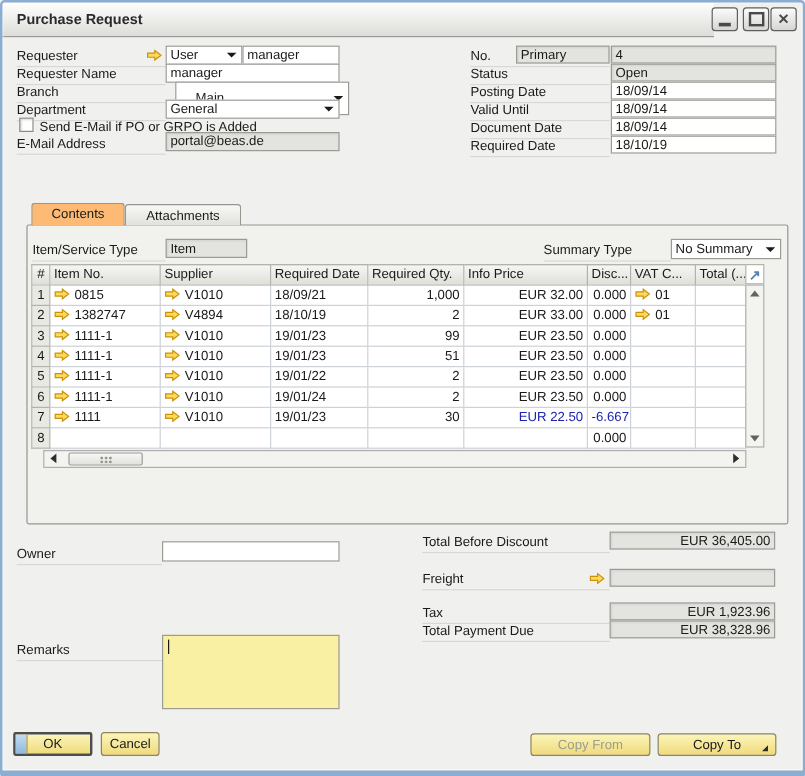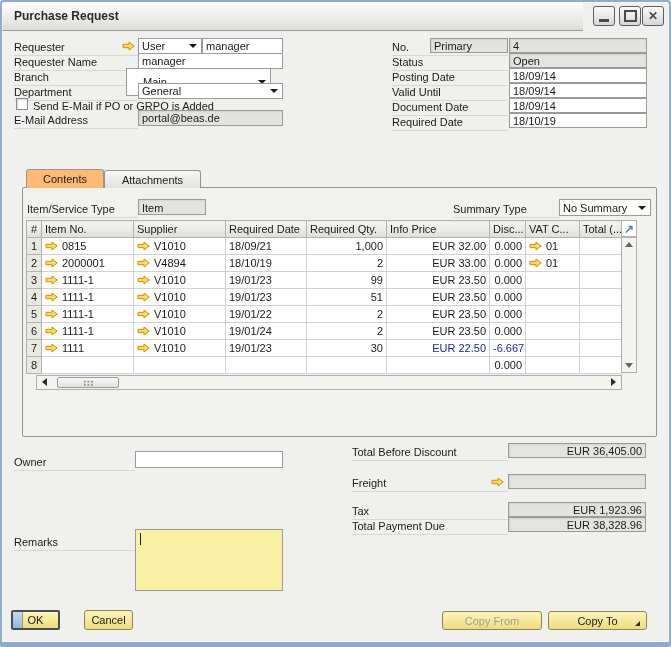--- a/index.html
+++ b/index.html
@@ -1,19 +1,19 @@
 <!DOCTYPE html>
 <html><head>
 <meta charset="utf-8">
 <style>
   html,body{margin:0;padding:0;background:#fff;}
   body{font-family:"Liberation Sans",sans-serif;}
   .window{position:relative;width:671px;height:647px;background:#f0f0ee;font-size:11px;color:#1a1a1a;overflow:hidden;}
   .frame{position:absolute;inset:0;border:2px solid #8cadd2;border-bottom-width:5px;border-radius:4px 4px 2px 2px;box-shadow:inset 0 0 0 1px rgba(255,255,255,.5);pointer-events:none;z-index:60;}
-  .titlebar{position:absolute;left:2px;top:2px;width:581px;height:28px;background:linear-gradient(#fefefd,#ececea 55%,#dcdcd8);border-bottom:1px solid #9a9a96;}
+  .titlebar{position:absolute;left:2px;top:2px;width:581px;height:28px;background:linear-gradient(#fefefd,#ececea 55%,#dcdcd8);border-bottom:1px solid #9a9a96;padding-left:12px;}
   .title{position:absolute;left:12px;top:7px;font-size:12px;font-weight:700;color:#2a2a2a;}
   .winbtn{position:absolute;top:6px;width:22px;height:20px;box-sizing:border-box;border:1px solid #5f5f5f;border-radius:3px;background:linear-gradient(#fbfbfb,#d6d6d4);display:flex;align-items:center;justify-content:center;color:#4a4a4a;}
   .glyph-min{width:10px;height:3px;background:#4a4a4a;margin-top:8px;}
   .glyph-max{width:9px;height:8px;border:2px solid #4a4a4a;}
   .glyph-close{font-size:12px;font-weight:700;line-height:1;}
   .lbl{position:absolute;height:15px;line-height:14px;border-bottom:1px solid #d9d9d3;white-space:nowrap;}
   .lbl.nol{border-bottom:none;}
   .fld{position:absolute;box-sizing:border-box;border:1px solid #9b9b96;background:#fff;padding:0 3px;display:flex;align-items:center;white-space:nowrap;overflow:hidden;}
   .gray{background:#e3e3df;box-shadow:inset 1px 1px 2px rgba(0,0,0,.07);}
   .rt{justify-content:flex-end;align-items:center;}
@@ -80,21 +80,21 @@
   <div class="fld" style="left:202px;top:38px;width:81px;height:16px;">
       <span>manager</span>
     </div>
 
   <div class="lbl" style="left:14px;top:55px;width:124px;">Requester Name</div>
   <div class="fld" style="left:138px;top:53px;width:145px;height:16px;">
       <span>manager</span>
     </div>
 
   <div class="lbl" style="left:14px;top:70px;width:124px;">Branch</div>
-  <div class="fld" style="left:126px;top:68px;width:145px;height:28px;padding-left:16px;">
+  <div class="fld" style="left:146px;top:68px;width:145px;height:28px;padding-left:16px;">
     <span>Main</span>
     <span class="combo-arrow"></span>
   </div>
 
   <div class="lbl" style="left:14px;top:85px;width:124px;">Department</div>
   <div class="fld" style="left:138px;top:83px;width:145px;height:16px;">
     <span>General</span>
     <span class="combo-arrow"></span>
   </div>
 
@@ -198,21 +198,21 @@
           <td class="ar">0.000</td>
           <td><svg class="la" width="13" height="10" viewBox="0 0 13 10">
               <path d="M1 3.3 H7 V1 L12.2 5 7 9 V6.7 H1 Z" fill="#ffd95a" stroke="#c9920a" stroke-width="1"></path>
             </svg><span>01</span></td>
           <td></td>
         </tr>
         <tr>
           <td class="rowhead">2</td>
           <td><svg class="la" width="13" height="10" viewBox="0 0 13 10">
               <path d="M1 3.3 H7 V1 L12.2 5 7 9 V6.7 H1 Z" fill="#ffd95a" stroke="#c9920a" stroke-width="1"></path>
-            </svg><span>2000001</span></td>
+            </svg><span>1382747</span></td>
           <td><svg class="la" width="13" height="10" viewBox="0 0 13 10">
               <path d="M1 3.3 H7 V1 L12.2 5 7 9 V6.7 H1 Z" fill="#ffd95a" stroke="#c9920a" stroke-width="1"></path>
             </svg><span>V4894</span></td>
           <td>18/10/19</td>
           <td class="ar">2</td>
           <td class="ar">EUR 33.00</td>
           <td class="ar">0.000</td>
           <td><svg class="la" width="13" height="10" viewBox="0 0 13 10">
               <path d="M1 3.3 H7 V1 L12.2 5 7 9 V6.7 H1 Z" fill="#ffd95a" stroke="#c9920a" stroke-width="1"></path>
             </svg><span>01</span></td>
@@ -350,21 +350,21 @@
   <div class="lbl" style="left:352px;top:519px;width:156px;">Total Payment Due</div>
   <div class="fld gray rt" style="left:508px;top:517px;width:138px;height:15px;">
       <span>EUR 38,328.96</span>
     </div>
 
   <div class="lbl" style="left:14px;top:535px;width:121px;">Remarks</div>
   <div class="remarks">
       <span class="caret"></span>
     </div>
 
-  <div class="btn ok" style="left:11px;width:49px;top:610px;">
+  <div class="btn ok" style="left:11px;width:66px;top:610px;">
     <span class="focusbar"></span>
     <span>OK</span>
   </div>
   <div class="btn" style="left:84px;width:49px;top:610px;">
       <span>Cancel</span>
     </div>
   <div class="btn disabled" style="left:442px;width:100px;top:611px;height:19px;">
       <span>Copy From</span>
     </div>
   <div class="btn" style="left:548px;width:99px;top:611px;height:19px;">

